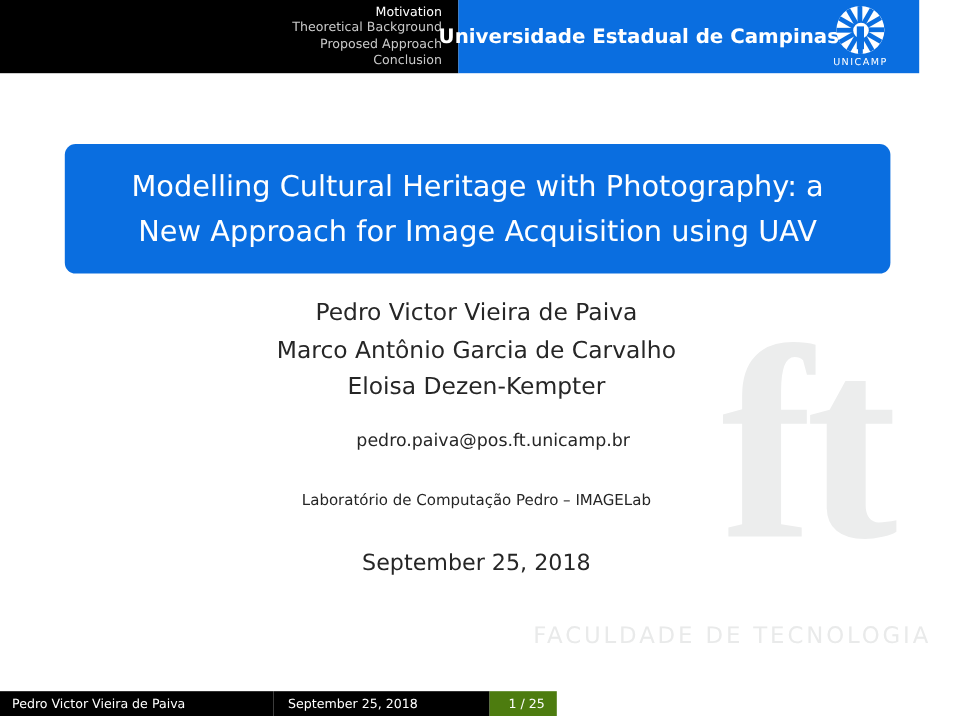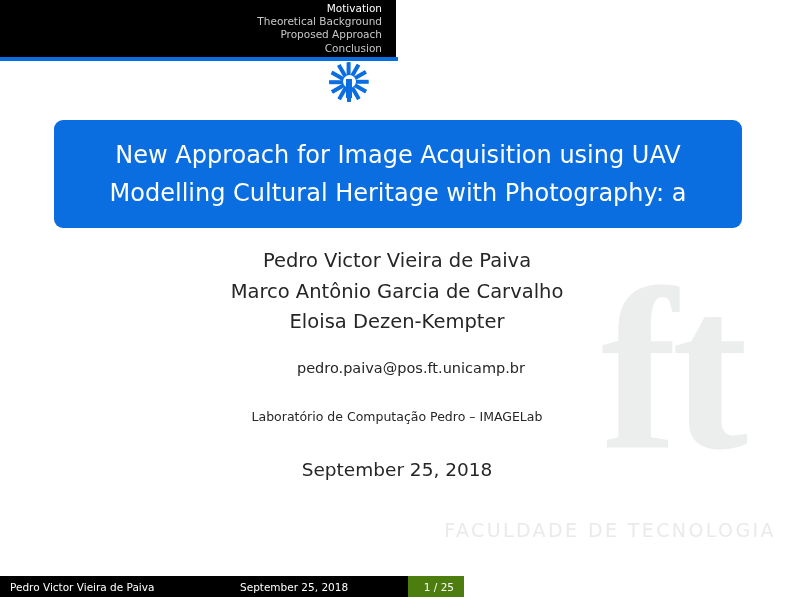--- a/index.html
+++ b/index.html
@@ -22,21 +22,20 @@
     background: #ffffff;
   }
 
   
   .header {
     position: absolute;
     top: 0; left: 0;
     width: 766px;
     height: 61px;
     display: flex;
-    flex-direction: column;
   }
   .header-left {
     width: 396px;
     height: 61px;
     background: #000000;
     box-sizing: border-box;
     padding: 2px 14px 2px 0;
     display: flex;
     flex-direction: column;
     align-items: flex-end;
@@ -287,22 +286,22 @@
       </div>
     </div>
   </div>
 
   <div class="watermark">
     <div class="wm-ft">ft</div>
     <div class="wm-sub">FACULDADE DE TECNOLOGIA</div>
   </div>
 
   <div class="title-box">
+    <div class="title-line">Modelling Cultural Heritage with Photography: a</div>
     <div class="title-line">New Approach for Image Acquisition using UAV</div>
-    <div class="title-line">Modelling Cultural Heritage with Photography: a</div>
   </div>
 
   <div class="body">
     <div class="author">Pedro Victor Vieira de Paiva</div>
     <div class="author">Marco Antônio Garcia de Carvalho</div>
     <div class="author">Eloisa Dezen-Kempter</div>
     <div class="email">pedro.paiva@pos.ft.unicamp.br</div>
     <div class="lab">Laboratório de Computação Pedro – IMAGELab</div>
     <div class="date">September 25, 2018</div>
   </div>

